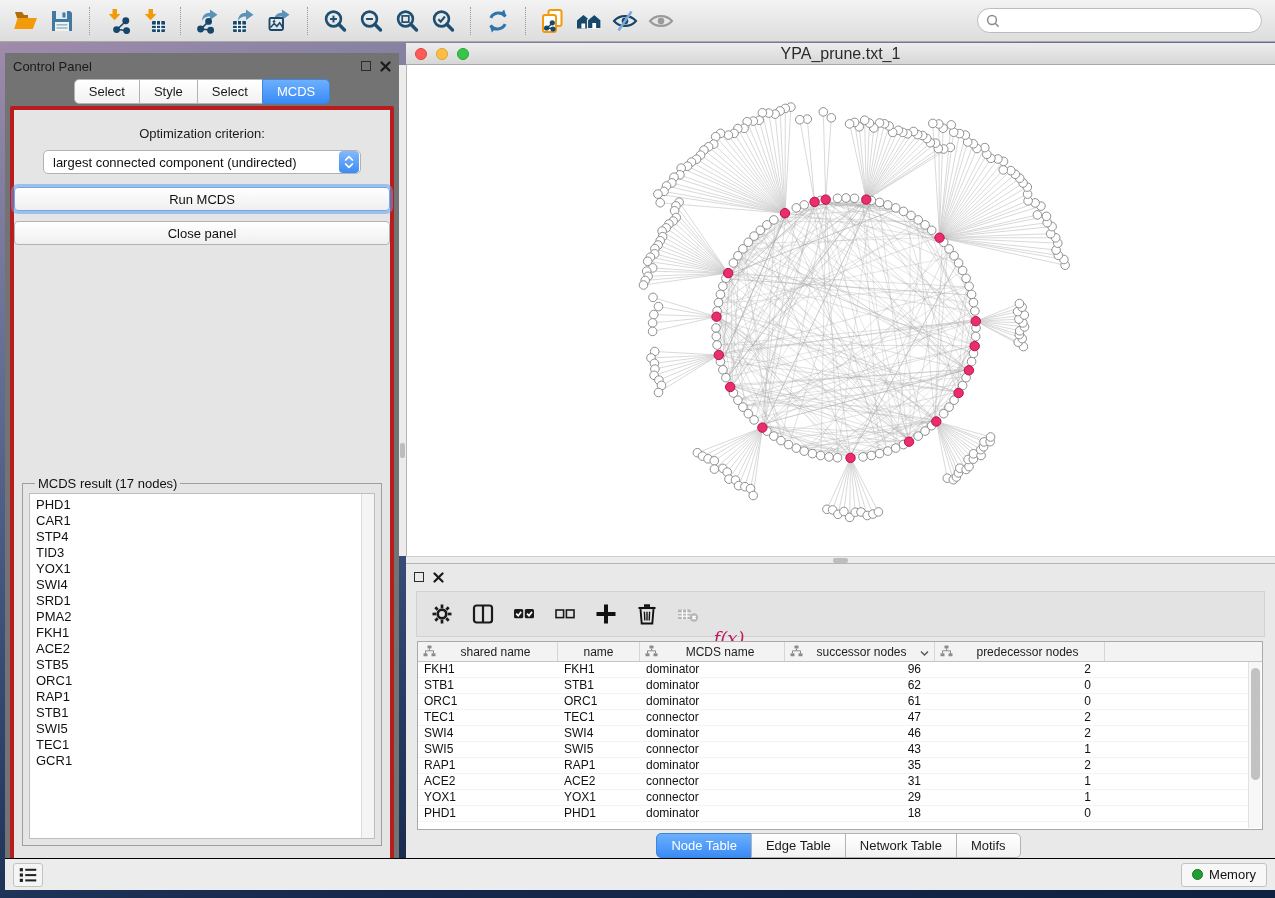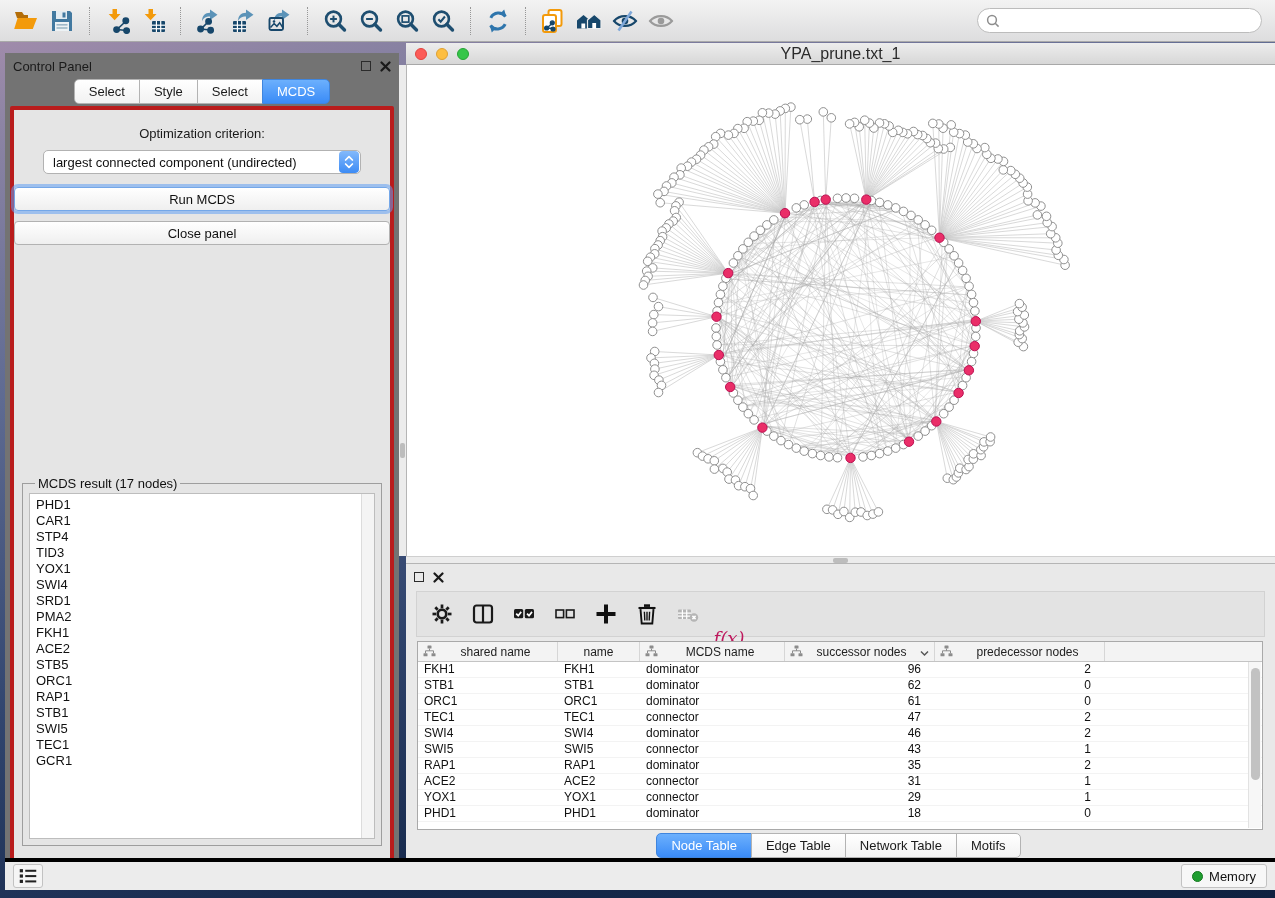--- a/index.html
+++ b/index.html
@@ -112,21 +112,21 @@
   .nt-row { display:grid; grid-template-columns:140px 82px 145px 150px 170px 1fr; height:16px; border-bottom:1px solid #f3f3f3; }
   .nt-cell { font-size:12px; color:#111; line-height:15px; padding:0 6px; white-space:nowrap; }
   .nt-cell.num { text-align:right; padding-right:14px; }
   .nt-scroll { position:absolute; right:1px; top:20px; bottom:1px; width:13px; background:#f7f7f7; border-left:1px solid #e2e2e2; }
   .nt-thumb { position:absolute; left:2px; top:6px; width:9px; height:112px; background:#c2c2c2; border-radius:5px; }
   .tp-tabs { position:absolute; left:0; right:4px; top:268px; height:27px; display:flex; justify-content:center; align-items:center; }
 
   
   .status-bar {
     position:absolute; left:5px; right:0; top:858px; height:32px;
-    background:#ececec; border-top:4px solid #000000;
+    background:#ececec; border-top:1px solid #000000;
     display:flex; align-items:center; justify-content:space-between; padding:0 8px;
   }
   .status-left-btn { width:30px; height:24px; background:#f5f5f5; border:1px solid #c2c2c2; border-radius:3px; display:flex; align-items:center; justify-content:center; }
   .memory-btn {
     height:24px; background:#f7f7f7; border:1px solid #c2c2c2; border-radius:3px;
     display:flex; align-items:center; gap:6px; padding:0 10px; font-size:13px; color:#111;
   }
   .memory-dot { width:11px; height:11px; border-radius:50%; background:#1f9e31; border:1px solid #15791f; }
 </style>
 </head>

